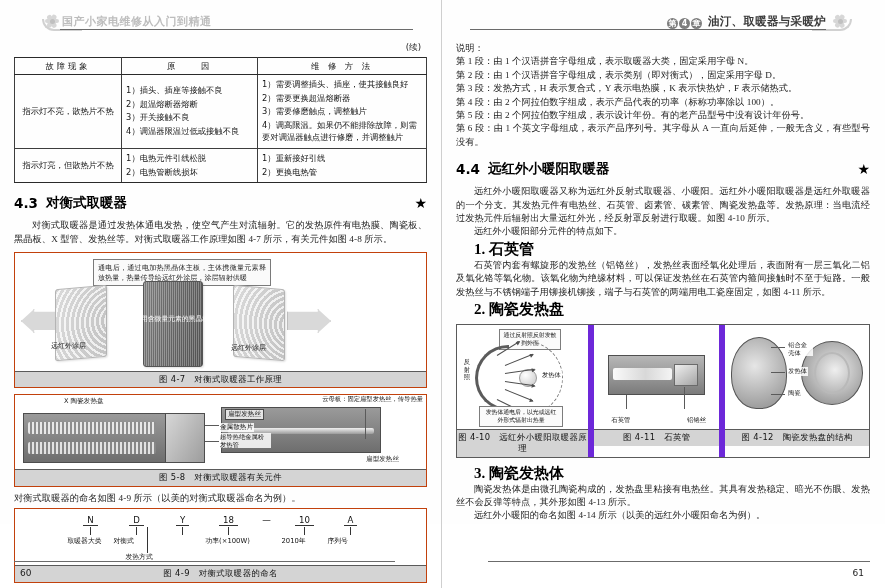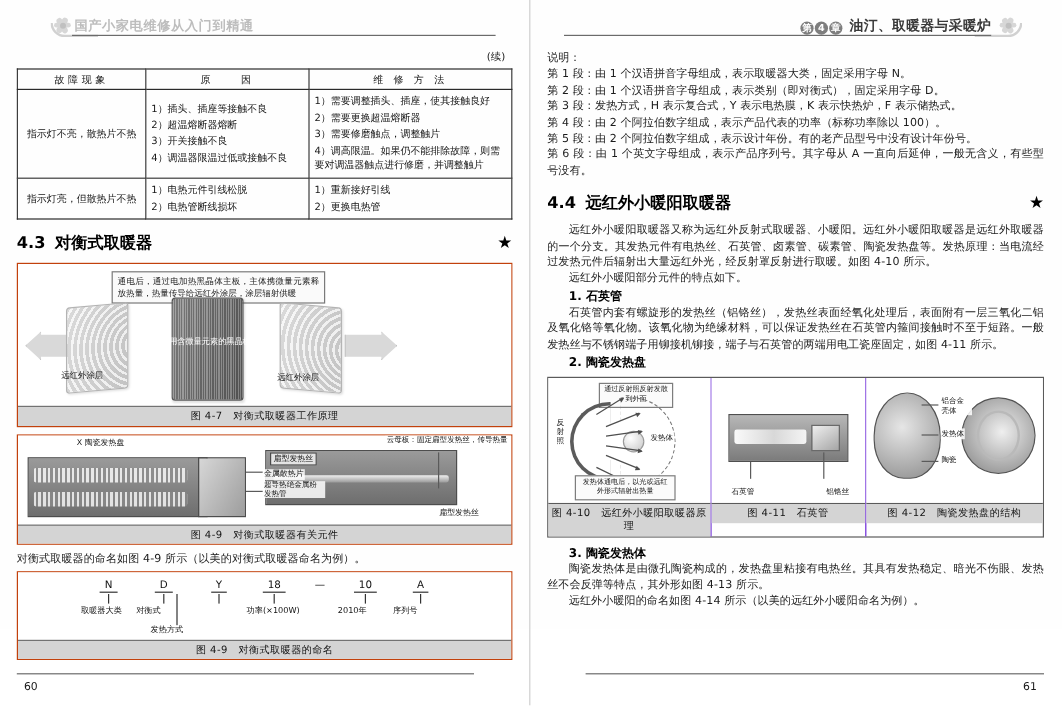--- a/index.html
+++ b/index.html
@@ -88,30 +88,30 @@
     font-size: 8px; text-align: center; font-weight: bold;
   }
   .chap-title {
     font-size: 11.5px; font-weight: bold; color: #3a3a3a;
     margin-left: 4px; letter-spacing: .3px;
   }
 
   
   .body-text {
     font-size: 9.2px; line-height: 13.4px; color: #1b1b1b;
-    text-align: justify; letter-spacing: .1px;
+    text-align: justify; letter-spacing: .1px; font-family: Liberation Serif, serif;
   }
   .indent { text-indent: 18px; }
   .sec-head {
     font-size: 13.5px; font-weight: bold; color: #000;
     display: flex; align-items: center; margin: 11px 0 7px 0;
   }
   .sec-head .num { margin-right: 8px; }
   .sec-head .star { margin-left: auto; font-size: 14px; }
-  .sub-head { font-size: 10px; font-weight: bold; color: #000; margin-top: 1px; }
+  .sub-head { font-size: 15px; font-weight: bold; color: #000; margin-top: 1px; font-family: Liberation Serif, serif; }
 
   .contd { text-align: right; font-size: 8.6px; color: #222; margin: 4px 6px 3px 0; }
 
   
   table.fault {
     width: 100%; border-collapse: collapse;
     font-size: 8.3px; color: #151515;
   }
   table.fault th, table.fault td {
     border-left: 1px solid #3d3d3d; border-right: 1px solid #3d3d3d;
@@ -182,21 +182,21 @@
   }
   .arrow-l { left: 6px; clip-path: polygon(100% 12%, 100% 88%, 30% 88%, 30% 100%, 0 50%, 30% 0, 30% 12%); }
   .arrow-r { left: 272px; clip-path: polygon(0 12%, 0 88%, 70% 88%, 70% 100%, 100% 50%, 70% 0, 70% 12%); }
   .plab {
     position: absolute; font-size: 7px; color: #1c1c1c; white-space: nowrap;
   }
   .plab.l { left: 36px; top: 88px; }
   .plab.r { left: 216px; top: 90px; }
   .plab.c {
     left: 126px; top: 62px; width: 64px; text-align: right;
-    color: #fff; font-size: 6.8px; line-height: 9px; font-family: Liberation Mono, monospace;
+    color: #fff; font-size: 6.8px; line-height: 9px;
   }
 
   
   .f48 { height: 74px; background: #fff; }
   .ph {
     position: absolute; background: linear-gradient(#9a9a9a, #6e6e6e);
     border: 1px solid #4d4d4d; overflow: hidden;
   }
   .ph.xtube { left: 8px; top: 18px; width: 150px; height: 50px; }
   .ph.xtube::before {
@@ -253,21 +253,21 @@
     position: absolute; left: 50%; margin-left: -74px; top: 18px;
     width: 1px; height: 26px; background: #333;
   }
   .nm-drop-label {
     position: absolute; left: 50%; margin-left: -95px; top: 43px;
     font-size: 6.8px; color: #111;
   }
 
   
   .figrow { display: flex; border: 1px solid #5a5a5a; margin-top: 5px; }
-  .figcell { flex: 1; border-right: 1px solid #6d28d9; }
+  .figcell { flex: 1; border-right: 6px solid #6d28d9; }
   .figcell:last-child { border-right: none; }
   .figcell .figbody { height: 104px; position: relative; }
   .figcell .figcap { border-top: 1px solid #5a5a5a; }
 
   
   .reflector {
     position: absolute; left: 18px; top: 20px; width: 34px; height: 66px;
     border: 3px solid #5b5b5b; border-right: none;
     border-radius: 34px 0 0 34px;
   }
@@ -409,20 +409,21 @@
           </tr>
         </tbody>
       </table>
 
       <div class="sec-head">
         <span class="num">4.3</span>
         <span>对衡式取暖器</span>
         <span class="star">★</span>
       </div>
 
+      <p class="body-text indent" style="margin:0 0 4px 0;">对衡式取暖器是通过发热体通电发热，使空气产生对流辐射。它的发热原件有电热膜、陶瓷板、黑晶板、X 型管、发热丝等。对衡式取暖器工作原理如图 4-7 所示，有关元件如图 4-8 所示。</p>
 
       <div class="figbox">
         <div class="figbody f47">
           <div class="callout">通电后，通过电加热黑晶体主板，主体携微量元素释放热量，热量传导给远红外涂层，涂层辐射供暖</div>
           <div class="callout-line"></div>
           <div class="arrow-l"></div>
           <div class="arrow-r"></div>
           <div class="plate l"></div>
           <div class="plate c"></div>
           <div class="plate r"></div>
@@ -441,21 +442,21 @@
           <div class="ph zoomcut"></div>
           <div class="ph wire"></div>
           <div class="tag boxed" style="left:210px; top:14px;">扁型发热丝</div>
           <div class="lead" style="left:190px; top:30px; width:14px;"></div>
           <div class="tag" style="left:204px; top:28px;">金属散热片</div>
           <div class="lead" style="left:190px; top:46px; width:14px;"></div>
           <div class="tag" style="left:204px; top:38px; font-size:6.3px; line-height:7.4px; width:52px; white-space:normal;">超导热绝金属粉发热管</div>
           <div class="tag" style="right:26px; top:60px;">扁型发热丝</div>
           <div class="lead v" style="right:60px; top:14px; height:30px;"></div>
         </div>
-        <div class="figcap">图 4-9　对衡式取暖器有关元件</div>
+        <div class="figcap">图 5-8　对衡式取暖器有关元件</div>
       </div>
 
       <p class="body-text" style="margin:5px 0 2px 0;">对衡式取暖器的命名如图 4-9 所示（以美的对衡式取暖器命名为例）。</p>
 
       <div class="figbox" style="margin-top:3px;">
         <div class="figbody f49">
           <div class="naming">
             <div class="nm-code">
               <div class="seg"><u>N</u></div>
               <div class="seg"><u>D</u></div>

